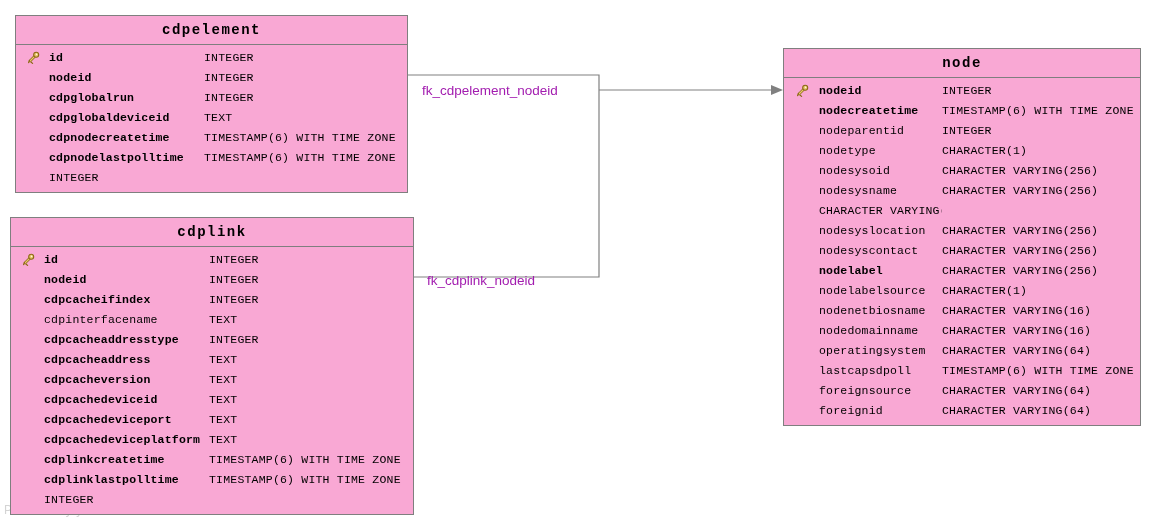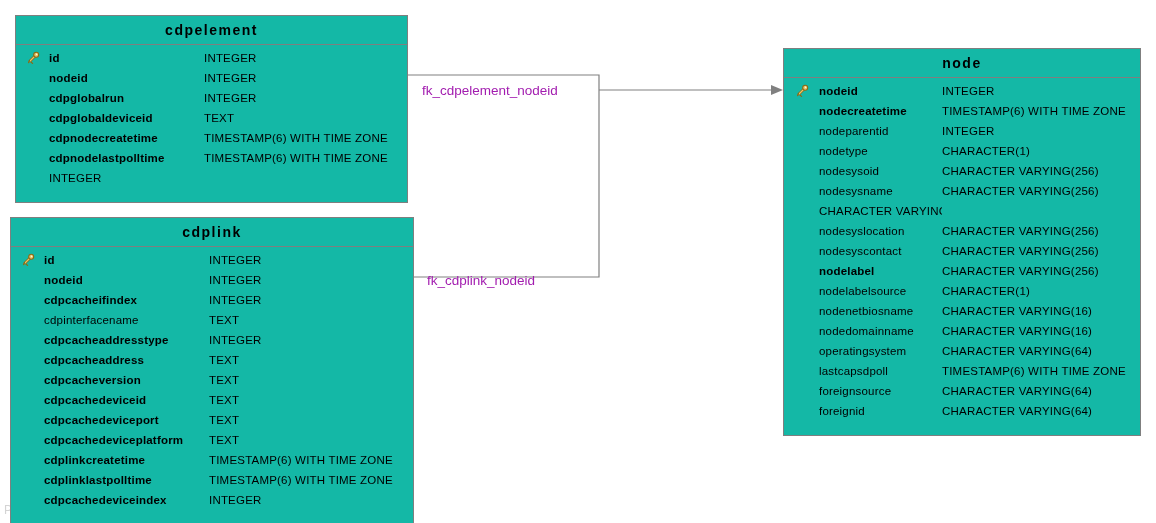--- a/index.html
+++ b/index.html
@@ -11,31 +11,32 @@
     position:absolute;left:4px;top:503px;z-index:1;
     color:#d4d4d4;font-size:12px;letter-spacing:0.5px;
   }
   .connectors{position:absolute;left:0;top:0;z-index:2;}
   .edge-label{
     position:absolute;z-index:2;color:#a21caf;font-size:13.5px;white-space:nowrap;
   }
   #edge-label-0{left:422px;top:83px;}
   #edge-label-1{left:427px;top:273px;}
   .table{
-    position:absolute;z-index:3;background:#14b8a6;border:1px solid #7f7f7f;
+    position:absolute;z-index:3;background:#f9a8d4;border:1px solid #7f7f7f;
     box-sizing:border-box;
+    font-family:Liberation Mono, monospace;
   }
   #table-cdpelement{left:15px;top:15px;width:393px;}
   #table-cdplink{left:10px;top:217px;width:404px;}
   #table-node{left:783px;top:48px;width:358px;}
   .table-title{
     height:28px;line-height:28px;text-align:center;font-weight:bold;
     font-size:14px;letter-spacing:1.5px;color:#000;border-bottom:1px solid #7f7f7f;
   }
-  .table-body{padding:3px 0 14px 0;}
+  .table-body{padding:3px 0 4px 0;}
   .row{display:grid;height:20px;line-height:20px;align-items:center;}
   #table-cdpelement .row{grid-template-columns:33px 155px 1fr;}
   #table-cdplink .row{grid-template-columns:33px 165px 1fr;}
   #table-node .row{grid-template-columns:35px 123px 1fr;}
   .cell{font-size:11.5px;color:#000;white-space:nowrap;overflow:hidden;}
   .icon-cell{display:flex;justify-content:center;align-items:center;}
   .icon-cell svg{display:block;}
   .name-cell{letter-spacing:0.2px;}
   .name-cell.bold{font-weight:bold;}
   .type-cell{letter-spacing:0.2px;}
@@ -170,21 +171,20 @@
           <span class="cell name-cell bold">cdplinkcreatetime</span>
           <span class="cell type-cell">TIMESTAMP(6) WITH TIME ZONE</span>
         </div>
         <div class="row">
           <span class="cell icon-cell"></span>
           <span class="cell name-cell bold">cdplinklastpolltime</span>
           <span class="cell type-cell">TIMESTAMP(6) WITH TIME ZONE</span>
         </div>
         <div class="row">
           <span class="cell icon-cell"></span>
-          <span class="cell name-cell bold">cdpcachedeviceindex</span>
           <span class="cell type-cell">INTEGER</span>
         </div>
       </div>
   </div>
 
   <div class="table" id="table-node">
     <div class="table-title">node</div>
     <div class="table-body">
         <div class="row">
           <span class="cell icon-cell">

